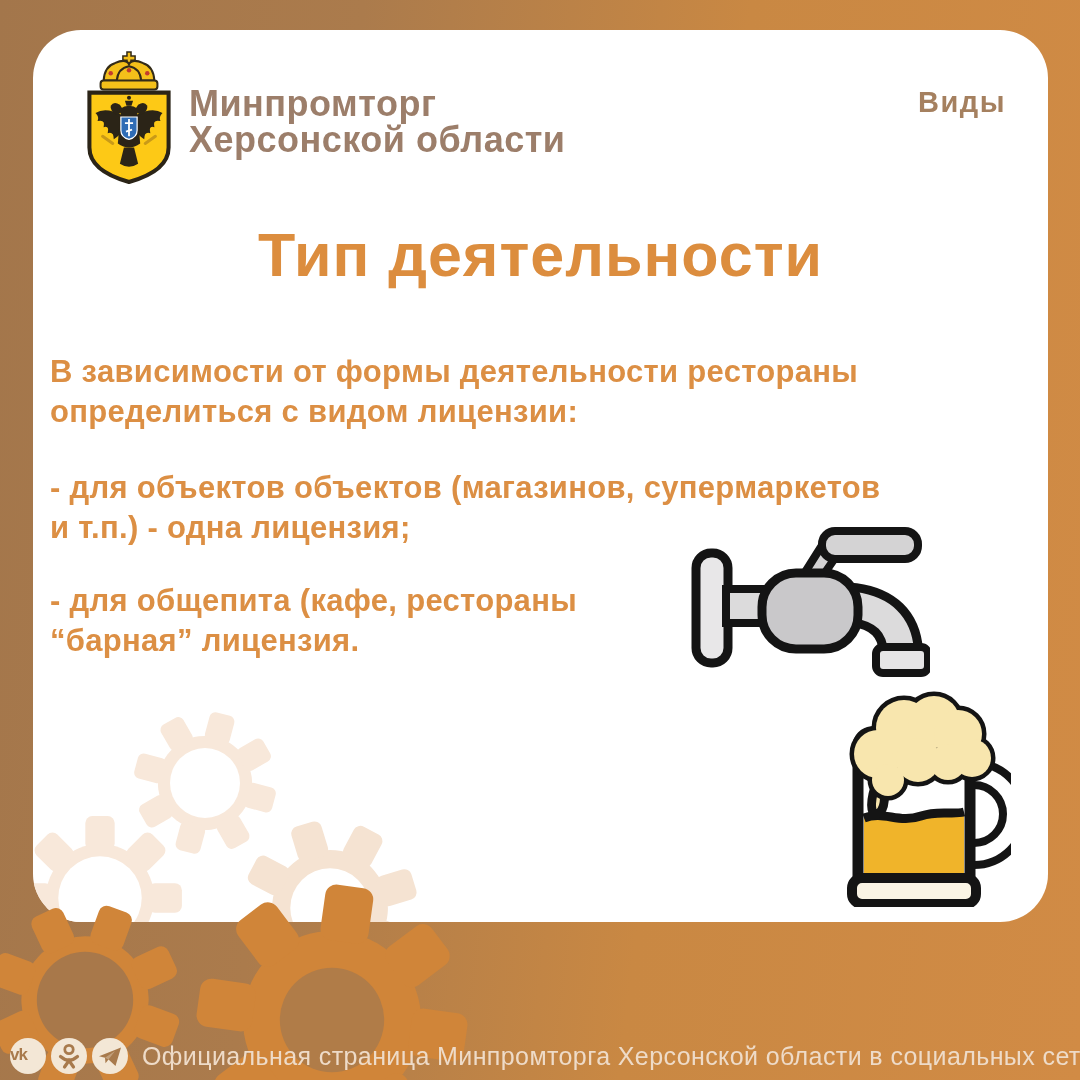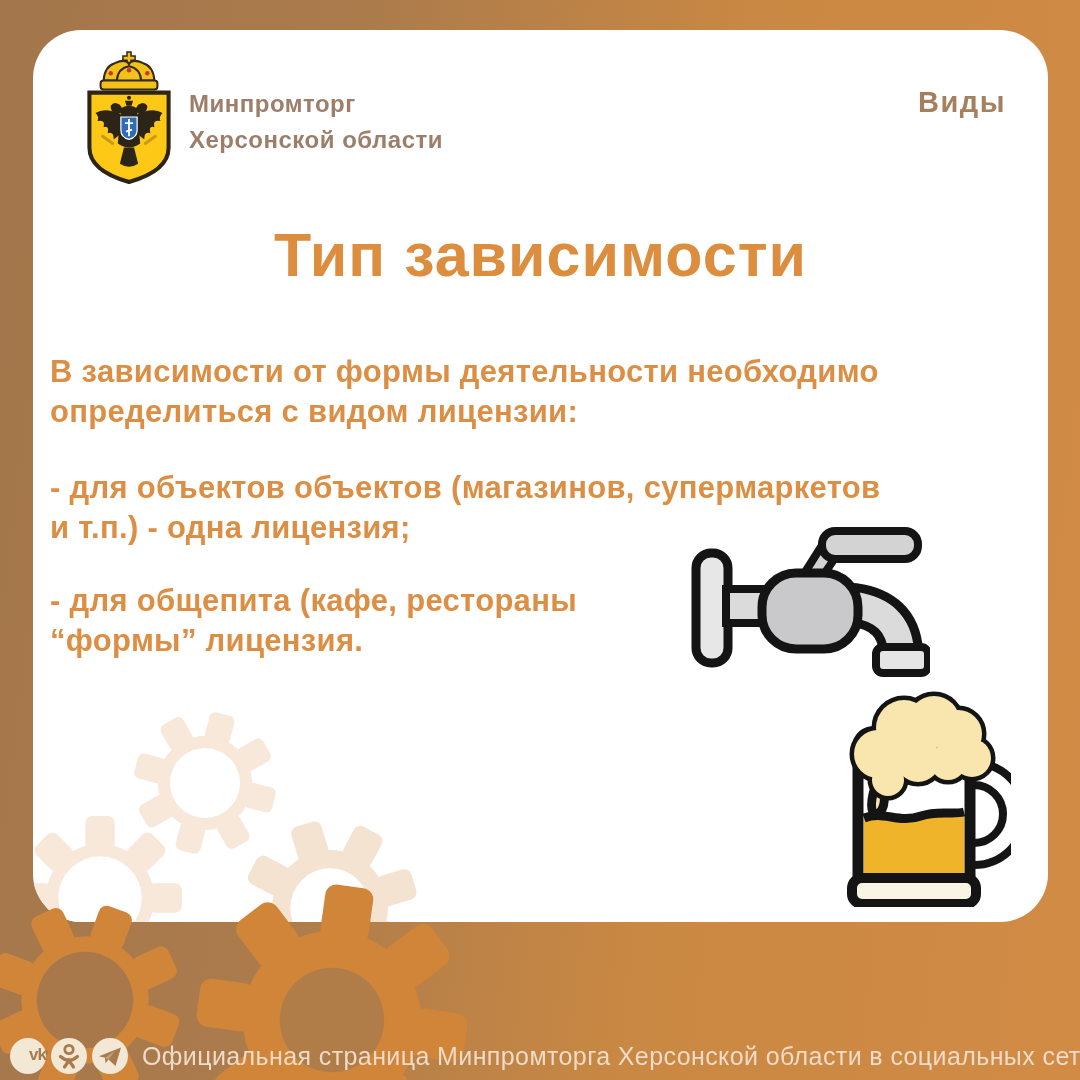--- a/index.html
+++ b/index.html
@@ -11,21 +11,21 @@
   
   .card {
     position:absolute; left:33px; top:30px; width:1015px; height:892px;
     background:#ffffff; border-radius:48px; overflow:hidden; z-index:2;
   }
   .gear { position:absolute; }
   
   .logo { position:absolute; left:50px; top:20px; width:92px; height:134px; }
   .org-name {
     position:absolute; left:156px; top:56px;
-    font-weight:bold; font-size:24px; line-height:36px;
+    font-weight:bold; font-size:36px; line-height:36px;
     color:#9c7e6a; letter-spacing:0.5px;
   }
   .topic {
     position:absolute; right:42px; top:48px; text-align:left;
     font-weight:bold; font-size:29px; line-height:49px;
     color:#a5805f; letter-spacing:1.5px;
   }
   .main-title {
     position:absolute; left:0; right:0; top:190px; text-align:center;
     font-weight:bold; font-size:61px; color:#dc8d3e; letter-spacing:1px;
@@ -40,21 +40,21 @@
   .para-catering { top:551px; }
   .tap-illustration { position:absolute; left:657px; top:495px; width:240px; height:160px; }
   .mug-illustration { position:absolute; left:793px; top:652px; width:185px; height:225px; }
   
   .footer {
     position:absolute; left:10px; bottom:6px; z-index:10;
     display:flex; align-items:center; gap:5px;
   }
   .social-circle {
     width:36px; height:36px; border-radius:50%; background:#f3e7d6;
-    display:flex; align-items:center; justify-content:flex-end; flex:0 0 auto;
+    display:flex; align-items:center; justify-content:flex-start; flex:0 0 auto;
   }
   .vk-glyph {
     font-weight:bold; font-size:17px; color:#a87a4c;
     letter-spacing:-1px; transform:translateY(-1px);
   }
   .footer-text {
     margin-left:9px; font-size:25px; color:#eedbc8; letter-spacing:0.4px;
     white-space:nowrap;
   }
 </style>
@@ -125,35 +125,35 @@
 
     <div class="org-name">
       <div>Минпромторг</div>
       <div>Херсонской области</div>
     </div>
 
     <div class="topic">
       <div>Виды</div>
     </div>
 
-    <div class="main-title">Тип зависимости</div>
+    <div class="main-title">Тип деятельности</div>
 
     <div class="para para-intro">
-      <div>В зависимости от формы деятельности необходимо</div>
+      <div>В зависимости от формы деятельности рестораны</div>
       <div>определиться с видом лицензии:</div>
     </div>
 
     <div class="para para-trade">
       <div>- для объектов объектов (магазинов, супермаркетов</div>
       <div>и т.п.) - одна лицензия;</div>
     </div>
 
     <div class="para para-catering">
       <div>- для общепита (кафе, рестораны</div>
-      <div>“формы” лицензия.</div>
+      <div>“барная” лицензия.</div>
     </div>
 
     <svg class="tap-illustration" viewBox="0 0 240 160">
       <path d="M164,80 Q208,86 211,126" fill="none" stroke="#141414" stroke-width="44" stroke-linecap="round"></path>
       <path d="M164,80 Q208,86 211,126" fill="none" stroke="#dcdbdc" stroke-width="26" stroke-linecap="round"></path>
       <rect x="186" y="122" width="52" height="26" rx="7" fill="#e6e5e6" stroke="#141414" stroke-width="8"></rect>
       <rect x="6" y="28" width="32" height="110" rx="15" fill="#e8e7e8" stroke="#141414" stroke-width="9"></rect>
       <rect x="36" y="64" width="46" height="34" fill="#dcdbdc" stroke="#141414" stroke-width="8"></rect>
       <path d="M112,52 L136,14 L158,14 L132,52 Z" fill="#d4d3d4" stroke="#141414" stroke-width="8" stroke-linejoin="round"></path>
       <rect x="132" y="6" width="96" height="28" rx="13" fill="#d4d3d4" stroke="#141414" stroke-width="8"></rect>

